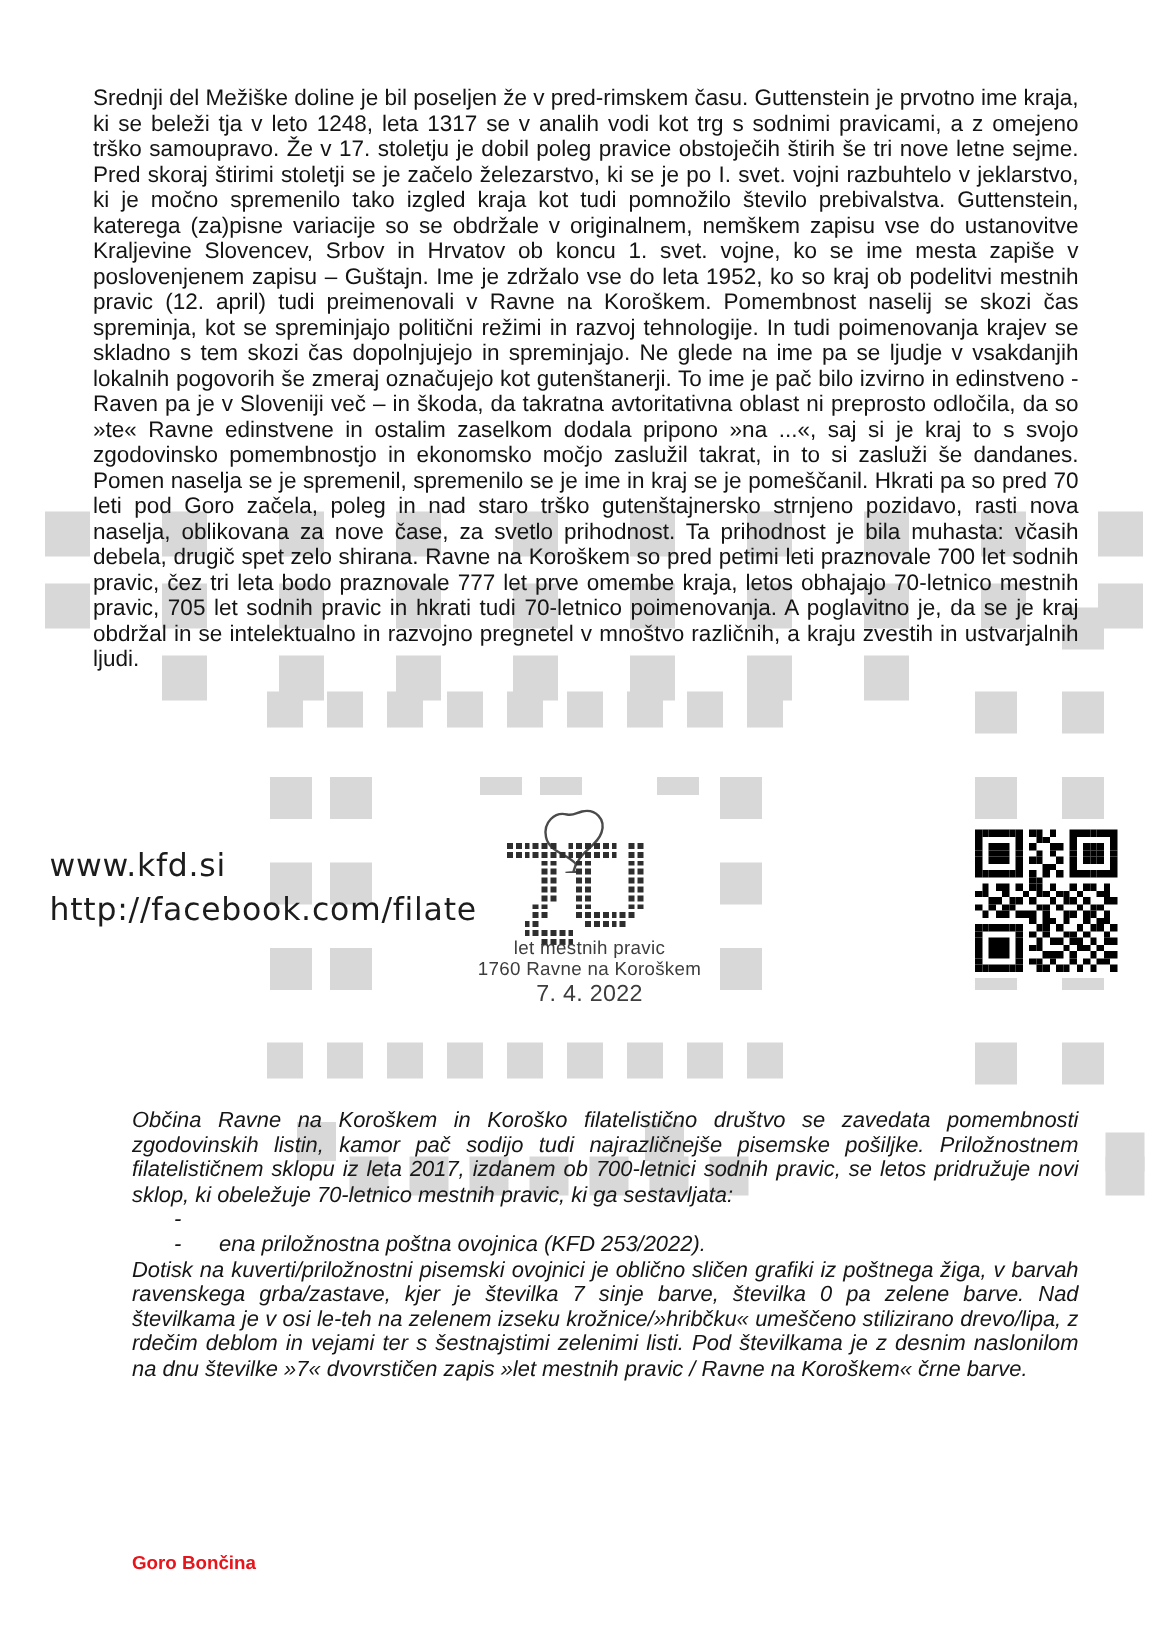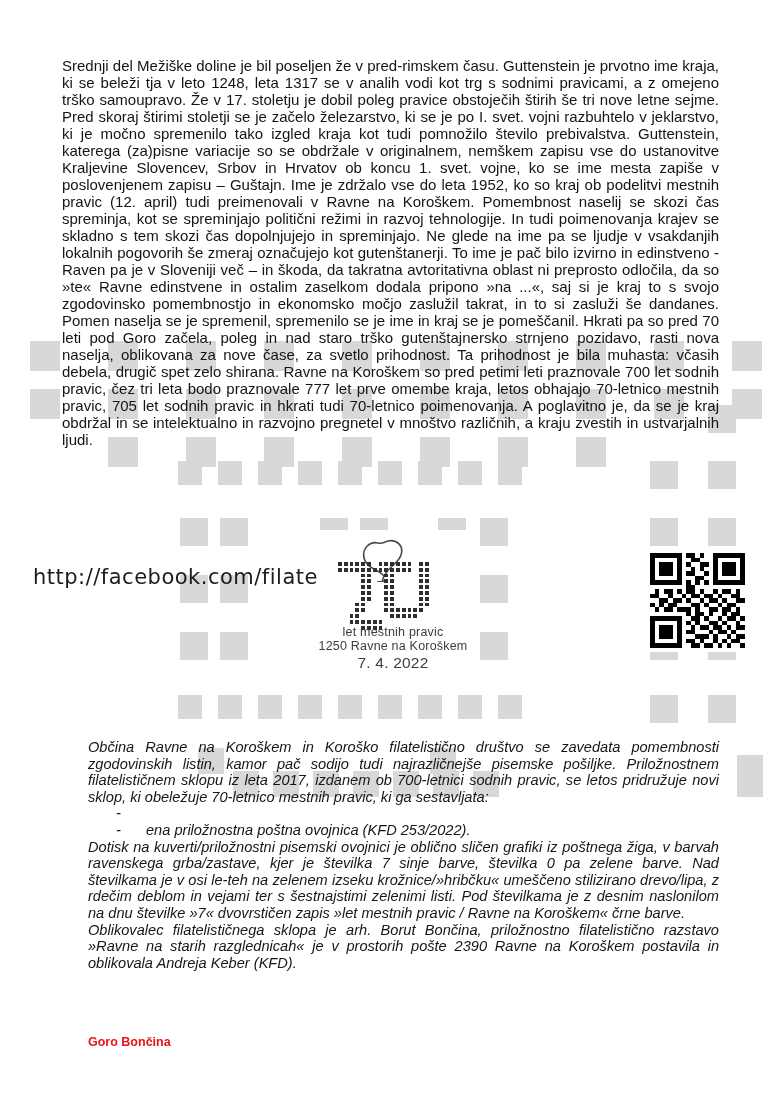--- a/index.html
+++ b/index.html
@@ -139,20 +139,21 @@
       <div class="wm-sq" style="left: 393px; top: 771px; width: 26px; height: 26px; background: rgb(216, 216, 216);"></div>
       <div class="wm-sq" style="left: 433px; top: 771px; width: 26px; height: 26px; background: rgb(216, 216, 216);"></div>
       <div class="wm-sq" style="left: 473px; top: 771px; width: 26px; height: 26px; background: rgb(216, 216, 216);"></div>
       <div class="wm-sq" style="left: 737px; top: 771px; width: 26px; height: 26px; background: rgb(216, 216, 216);"></div>
     </div>
 
 
   <div id="intro">Srednji del Mežiške doline je bil poseljen že v pred-rimskem času. Guttenstein je prvotno ime kraja, ki se beleži tja v leto 1248, leta 1317 se v analih vodi kot trg s sodnimi pravicami, a z omejeno trško samoupravo. Že v 17. stoletju je dobil poleg pravice obstoječih štirih še tri nove letne sejme. Pred skoraj štirimi stoletji se je začelo železarstvo, ki se je po I. svet. vojni razbuhtelo v jeklarstvo, ki je močno spremenilo tako izgled kraja kot tudi pomnožilo število prebivalstva. Guttenstein, katerega (za)pisne variacije so se obdržale v originalnem, nemškem zapisu vse do ustanovitve Kraljevine Slovencev, Srbov in Hrvatov ob koncu 1. svet. vojne, ko se ime mesta zapiše v poslovenjenem zapisu – Guštajn. Ime je zdržalo vse do leta 1952, ko so kraj ob podelitvi mestnih pravic (12. april) tudi preimenovali v Ravne na Koroškem. Pomembnost naselij se skozi čas spreminja, kot se spreminjajo politični režimi in razvoj tehnologije. In tudi poimenovanja krajev se skladno s tem skozi čas dopolnjujejo in spreminjajo. Ne glede na ime pa se ljudje v vsakdanjih lokalnih pogovorih še zmeraj označujejo kot gutenštanerji. To ime je pač bilo izvirno in edinstveno - Raven pa je v Sloveniji več – in škoda, da takratna avtoritativna oblast ni preprosto odločila, da so »te« Ravne edinstvene in ostalim zaselkom dodala pripono »na ...«, saj si je kraj to s svojo zgodovinsko pomembnostjo in ekonomsko močjo zaslužil takrat, in to si zasluži še dandanes. Pomen naselja se je spremenil, spremenilo se je ime in kraj se je pomeščanil. Hkrati pa so pred 70 leti pod Goro začela, poleg in nad staro trško gutenštajnersko strnjeno pozidavo, rasti nova naselja, oblikovana za nove čase, za svetlo prihodnost. Ta prihodnost je bila muhasta: včasih debela, drugič spet zelo shirana. Ravne na Koroškem so pred petimi leti praznovale 700 let sodnih pravic, čez tri leta bodo praznovale 777 let prve omembe kraja, letos obhajajo 70-letnico mestnih pravic, 705 let sodnih pravic in hkrati tudi 70-letnico poimenovanja. A poglavitno je, da se je kraj obdržal in se intelektualno in razvojno pregnetel v mnoštvo različnih, a kraju zvestih in ustvarjalnih ljudi.</div>
 
   <div id="links">
+    <div>www.kfd.si</div>
     <div>http://facebook.com/filatelija</div>
   </div>
 
   <div id="postmark">
     <svg id="leaf" width="60" height="46" viewBox="0 0 60 46">
       <path d="M30 40 C24 33 12 32 10 22 C8 12 16 5 24 7 C28 8 30 6 34 5 C43 3 50 10 47 19 C44 28 34 31 31 39 Z" fill="none" stroke="#4a4a4a" stroke-width="1.6"></path>
       <path d="M30 40 L28 46 M23 46 L33 45" fill="none" stroke="#4a4a4a" stroke-width="1.6"></path>
     </svg>
     <div id="dots">
         <div class="lg-dot" style="left: 0px; top: 0px; width: 3.9px; height: 3.9px; background: rgb(46, 46, 46);"></div>
@@ -242,21 +243,21 @@
         <div class="lg-dot" style="left: 29px; top: 58px; width: 3.9px; height: 3.9px; background: rgb(46, 46, 46);"></div>
         <div class="lg-dot" style="left: 34.8px; top: 58px; width: 3.9px; height: 3.9px; background: rgb(46, 46, 46);"></div>
         <div class="lg-dot" style="left: 40.6px; top: 58px; width: 3.9px; height: 3.9px; background: rgb(46, 46, 46);"></div>
         <div class="lg-dot" style="left: 23.2px; top: 63.8px; width: 3.9px; height: 3.9px; background: rgb(46, 46, 46);"></div>
         <div class="lg-dot" style="left: 29px; top: 63.8px; width: 3.9px; height: 3.9px; background: rgb(46, 46, 46);"></div>
         <div class="lg-dot" style="left: 34.8px; top: 63.8px; width: 3.9px; height: 3.9px; background: rgb(46, 46, 46);"></div>
         <div class="lg-dot" style="left: 40.6px; top: 63.8px; width: 3.9px; height: 3.9px; background: rgb(46, 46, 46);"></div>
       </div>
     <div id="pm-text">
       <div>let mestnih pravic</div>
-      <div>1250 Ravne na Koroškem</div>
+      <div>1760 Ravne na Koroškem</div>
       <div id="pm-date">7. 4. 2022</div>
     </div>
   </div>
 
   <div id="qr">
     <div id="qr-grid">
         <div class="qr-c" style="left: 0px; top: 0px; width: 4.5px; height: 4.5px; background: rgb(0, 0, 0);"></div>
         <div class="qr-c" style="left: 4.5px; top: 0px; width: 4.5px; height: 4.5px; background: rgb(0, 0, 0);"></div>
         <div class="qr-c" style="left: 9px; top: 0px; width: 4.5px; height: 4.5px; background: rgb(0, 0, 0);"></div>
         <div class="qr-c" style="left: 13.5px; top: 0px; width: 4.5px; height: 4.5px; background: rgb(0, 0, 0);"></div>
@@ -491,18 +492,17 @@
   <div id="about">
     <p>Občina Ravne na Koroškem in Koroško filatelistično društvo se zavedata pomembnosti zgodovinskih listin, kamor pač sodijo tudi najrazličnejše pisemske pošiljke. Priložnostnem filatelističnem sklopu iz leta 2017, izdanem ob 700-letnici sodnih pravic, se letos pridružuje novi sklop, ki obeležuje 70-letnico mestnih pravic, ki ga sestavljata:</p>
     <div class="bullet">
       <span class="dash">-</span>
     </div>
     <div class="bullet">
       <span class="dash">-</span>
       <span>ena priložnostna poštna ovojnica (KFD 253/2022).</span>
     </div>
     <p>Dotisk na kuverti/priložnostni pisemski ovojnici je oblično sličen grafiki iz poštnega žiga, v barvah ravenskega grba/zastave, kjer je številka 7 sinje barve, številka 0 pa zelene barve. Nad številkama je v osi le-teh na zelenem izseku krožnice/»hribčku« umeščeno stilizirano drevo/lipa, z rdečim deblom in vejami ter s šestnajstimi zelenimi listi. Pod številkama je z desnim naslonilom na dnu številke »7« dvovrstičen zapis »let mestnih pravic / Ravne na Koroškem« črne barve.</p>
-    <p>Oblikovalec filatelističnega sklopa je arh. Borut Bončina, priložnostno filatelistično razstavo »Ravne na starih razglednicah« je v prostorih pošte 2390 Ravne na Koroškem postavila in oblikovala Andreja Keber (KFD).</p>
   </div>
 
   <div id="signature">Goro Bončina</div>
 
 </div>
 
 </body></html>

